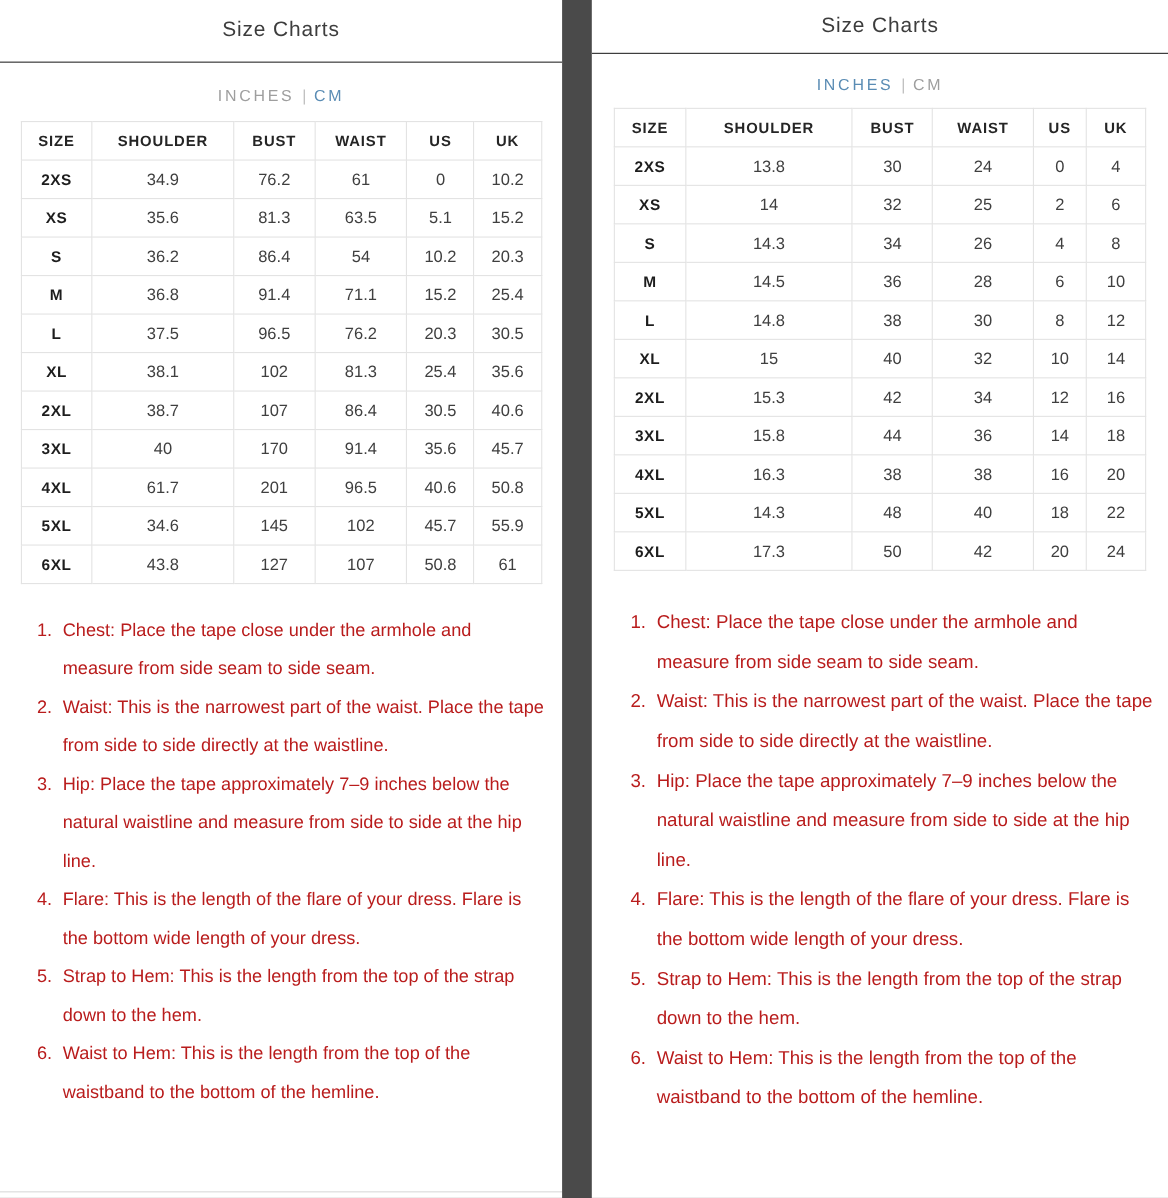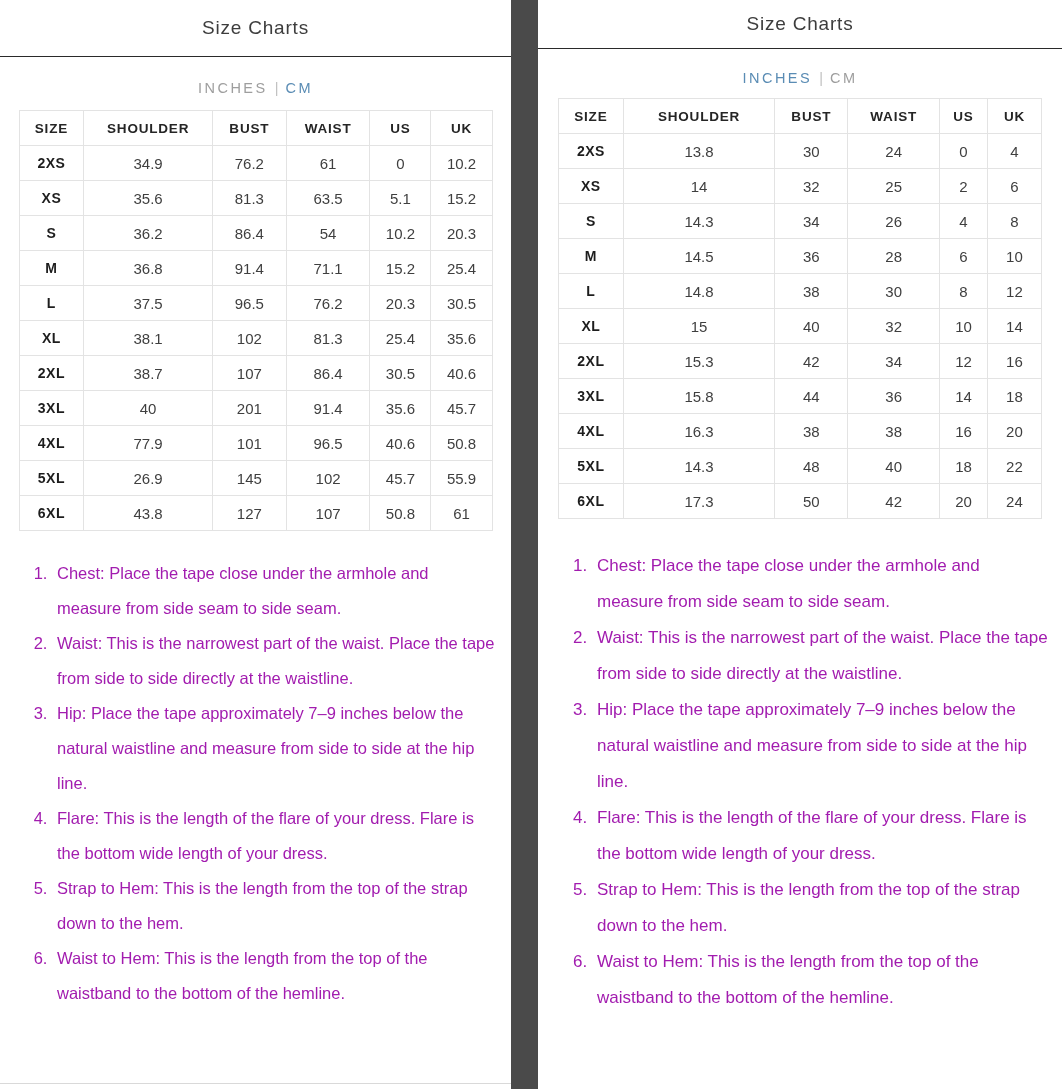--- a/index.html
+++ b/index.html
@@ -35,21 +35,21 @@
   th, td { border:1px solid #e3e3e3; text-align:center; height:34px; padding:0 2px; overflow:hidden; }
   th { font-size:13.5px; font-weight:bold; color:#252525; letter-spacing:0.8px; }
   td { font-size:15px; color:#3f3f3f; }
   td.col-size { font-weight:bold; font-size:14px; color:#1d1d1d; letter-spacing:0.5px; }
 
   .panel-left  .c1{width:13.7%}.panel-left  .c2{width:27.2%}.panel-left  .c3{width:15.6%}
   .panel-left  .c4{width:17.7%}.panel-left  .c5{width:12.9%}.panel-left  .c6{width:12.9%}
   .panel-right .c1{width:13.4%}.panel-right .c2{width:31.4%}.panel-right .c3{width:15.1%}
   .panel-right .c4{width:19.0%}.panel-right .c5{width:9.9%} .panel-right .c6{width:11.2%}
 
-  ol { margin:0; color:#a21caf; }
+  ol { margin:0; color:#b91c1c; }
   .panel-left  ol { margin-top:25px; padding-left:52px; padding-right:16px; font-size:16.5px; line-height:35px; }
   .panel-right ol { margin-top:29px; padding-left:54px; padding-right:12px; font-size:17px;   line-height:36px; }
   li { padding-left:5px; }
 
   .footer-line { position:absolute; left:0; right:0; bottom:5px; border-top:1px solid #d9d9d9; }
 </style>
 </head>
 <body>
 
 <div class="backdrop-gap"></div>
@@ -135,36 +135,36 @@
         <td class="col-size">2XL</td>
         <td>38.7</td>
         <td>107</td>
         <td>86.4</td>
         <td>30.5</td>
         <td>40.6</td>
       </tr>
         <tr>
         <td class="col-size">3XL</td>
         <td>40</td>
-        <td>201</td>
+        <td>170</td>
         <td>91.4</td>
         <td>35.6</td>
         <td>45.7</td>
       </tr>
         <tr>
         <td class="col-size">4XL</td>
-        <td>77.9</td>
-        <td>101</td>
+        <td>61.7</td>
+        <td>201</td>
         <td>96.5</td>
         <td>40.6</td>
         <td>50.8</td>
       </tr>
         <tr>
         <td class="col-size">5XL</td>
-        <td>26.9</td>
+        <td>34.6</td>
         <td>145</td>
         <td>102</td>
         <td>45.7</td>
         <td>55.9</td>
       </tr>
         <tr>
         <td class="col-size">6XL</td>
         <td>43.8</td>
         <td>127</td>
         <td>107</td>

